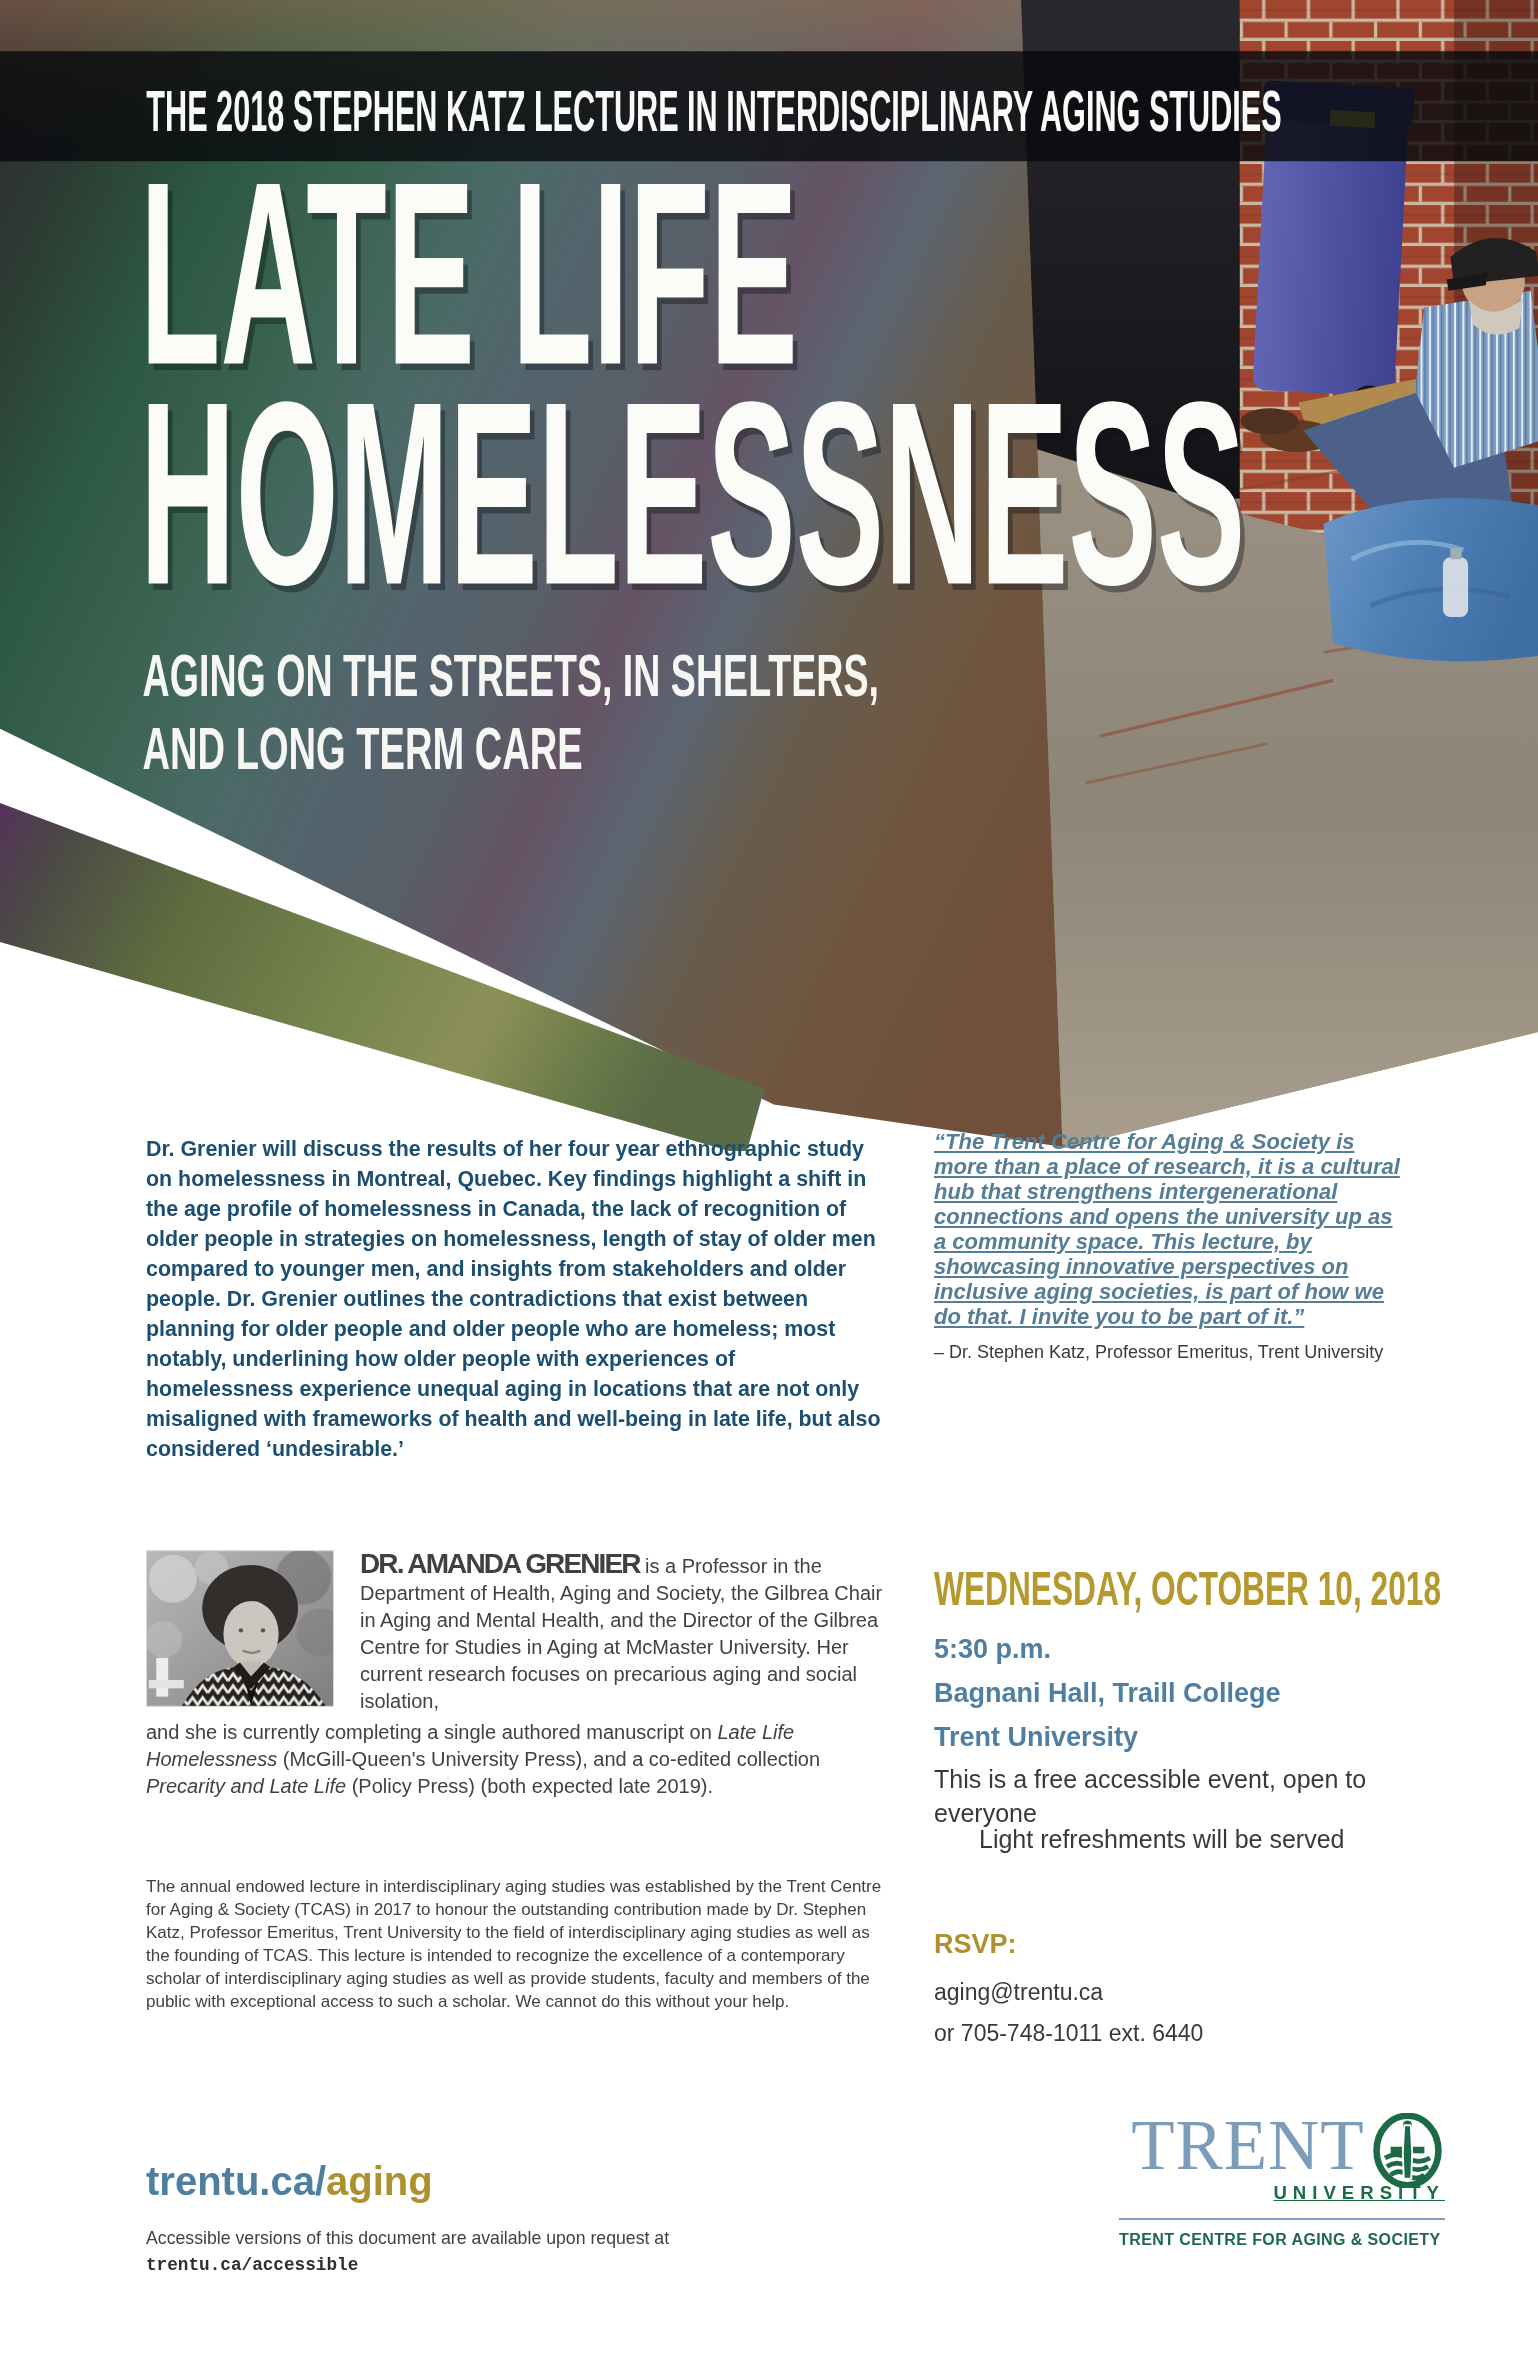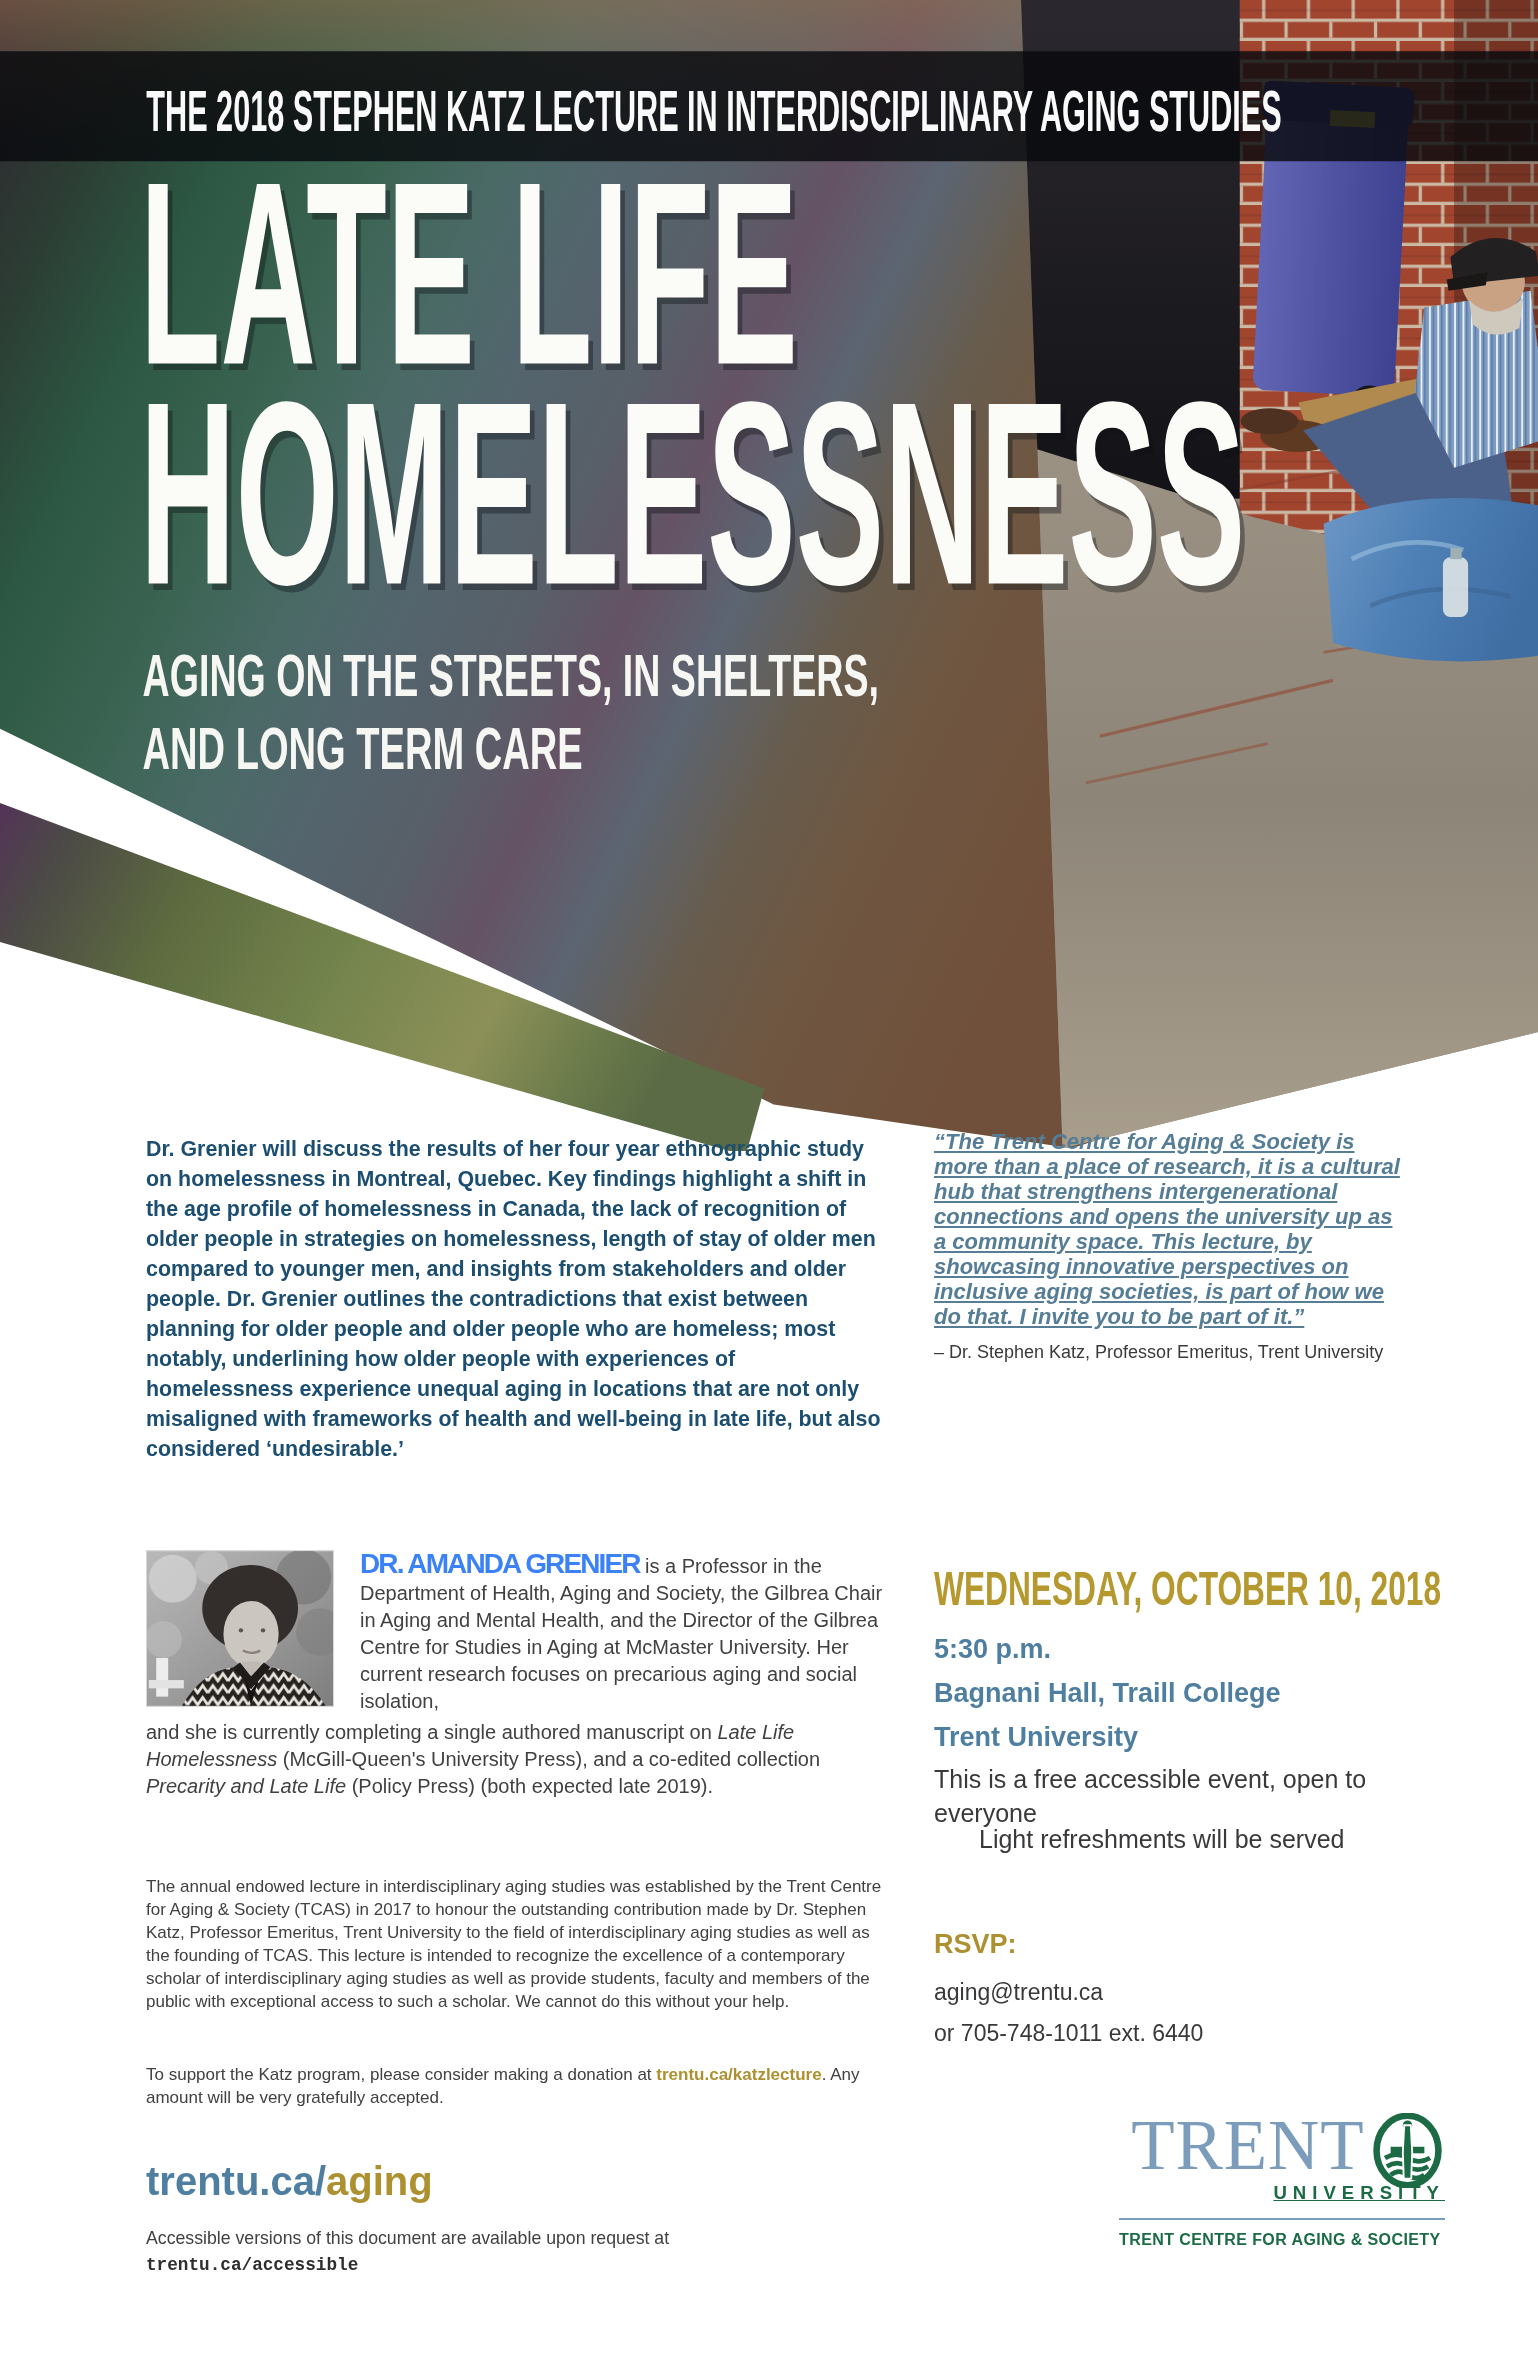--- a/index.html
+++ b/index.html
@@ -21,21 +21,21 @@
 
   .quote-wrap { left:934px; top:-22.4px; width:471px; }
   .quote { font-size:22px; line-height:25px; font-style:italic; font-weight:bold; color:#567D96;text-decoration:underline; }
   .quote-attr { margin-top:13px; font-size:18px; color:#3A3A3C; }
 
   .bio { left:146px; top:399px; width:751px; color:#414042; }
   .bio-top { display:flex; gap:26px; }
   .bio-photo { width:188px; height:157px; flex:0 0 auto; border:0.9px solid #d8d8d8; }
   .bio-photo svg { display:block; width:100%; height:100%; }
   .bio-lead { flex:1; font-size:20px; line-height:27px; }
-  .bio-name { color:#3b82f6; font-weight:bold; font-size:28px; letter-spacing:-1.9px; }
+  .bio-name { color:#404040; font-weight:bold; font-size:28px; letter-spacing:-1.9px; }
   .bio-cont { margin-top:3.7px; font-size:20px; line-height:27px; }
   .bio-cont em, .bio-lead em { font-style:italic; }
 
   .annual { left:146px; top:724px; width:746px; font-size:17px; line-height:23px; color:#414042; }
   .support { left:146px; top:912px; width:746px; font-size:17px; line-height:23px; color:#414042; }
   .gold-link { color:#AD9130; font-weight:bold; text-decoration:none; cursor:pointer; }
 
   .footer-url { left:146px; top:1008px; font-size:40px; font-weight:bold; }
   .footer-url .p1 { color:#4E7EA0; }
   .footer-url .p2 { color:#AD9130; }
@@ -255,23 +255,20 @@
     </div>
 
     <p class="blk note1">This is a free accessible event, open to everyone</p>
     <p class="blk note2">Light refreshments will be served</p>
     <p class="blk rsvp">RSVP:</p>
     <a class="blk email">aging@trentu.ca</a>
     <p class="blk phone">or 705-748-1011 ext. 6440</p>
 
     <p class="blk annual">The annual endowed lecture in interdisciplinary aging studies was established by the Trent Centre for Aging &amp; Society (TCAS) in 2017 to honour the outstanding contribution made by Dr. Stephen Katz, Professor Emeritus, Trent University to the field of interdisciplinary aging studies as well as the founding of TCAS. This lecture is intended to recognize the excellence of a contemporary scholar of interdisciplinary aging studies as well as provide students, faculty and members of the public with exceptional access to such a scholar. We cannot do this without your help.</p>
 
-    <p class="blk support">
-      <span>To support the Katz program, please consider making a donation at </span><a class="gold-link">trentu.ca/katzlecture</a><span>. Any amount will be very gratefully accepted.</span>
-    </p>
 
     <p class="blk footer-url">
       <span class="p1">trentu.ca/</span><span class="p2">aging</span>
     </p>
 
     <p class="blk accessible">
       <span>Accessible versions of this document are available upon request at </span><b>trentu.ca/accessible</b>
     </p>
 
     <div class="blk logo">

